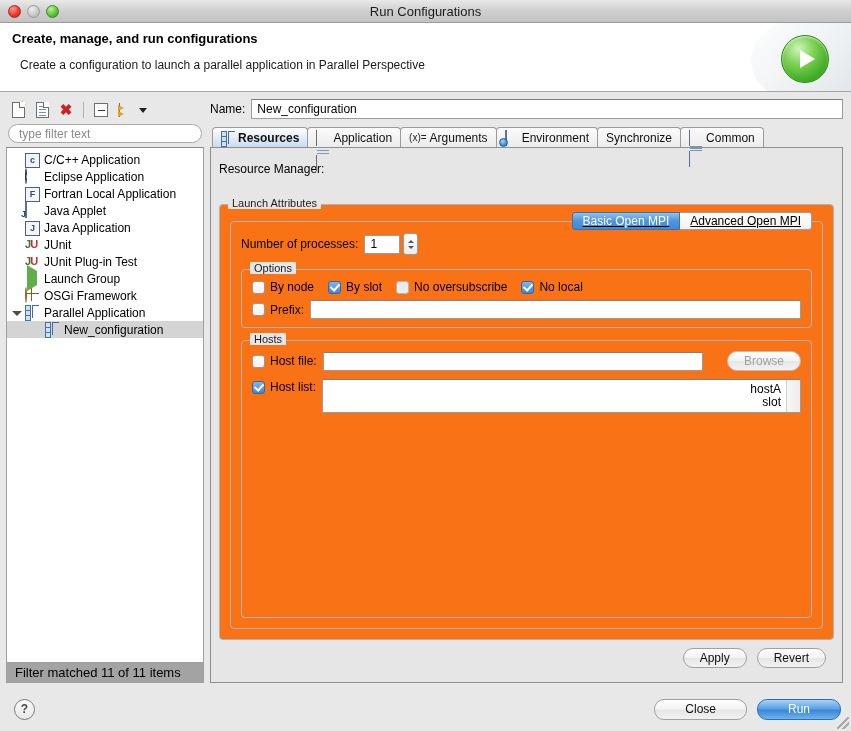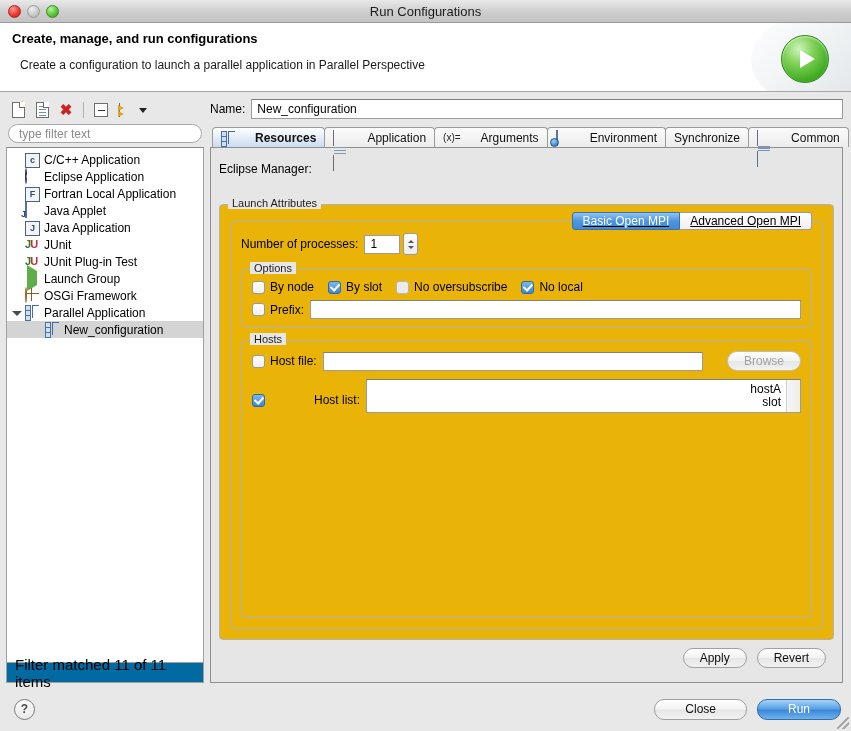--- a/index.html
+++ b/index.html
@@ -226,42 +226,42 @@
     position: absolute; left: 7px; top: 0; width: 1px; height: 13px; background: #3f6ea8;
   }
   .par-ico .arm {
     position: absolute; left: 7px; width: 7px; height: 1px; background: #3f6ea8;
   }
   .par-ico .arm:nth-of-type(1){ top: 1px; }
   .par-ico .arm:nth-of-type(2){ top: 6px; }
   .par-ico .arm:nth-of-type(3){ top: 11px; }
 
   .filter-status {
-    height: 20px; background: #0369a1; border: 1px solid #a0a0a0; border-top: none;
-    display: flex; align-items: center; padding-left: 8px; font-size: 15px;
+    height: 20px; background: #a3a3a3; border: 1px solid #a0a0a0; border-top: none;
+    display: flex; align-items: center; padding-left: 8px; font-size: 13px;
     box-sizing: border-box;
   }
 
   
   .name-row { display: flex; align-items: center; height: 22px; margin-bottom: 6px; }
   .name-label { font-size: 12px; margin-right: 6px; }
   .name-input {
     flex: 1 1 auto; height: 20px; background: #fff;
     border: 1px solid #9b9b9b; border-top-color: #7d7d7d;
     display: flex; align-items: center; padding: 0 5px; font-size: 12px;
     box-sizing: border-box;
   }
 
   .tabstrip {
     display: flex; align-items: flex-end; height: 21px;
     border-bottom: 1px solid #8f8f8f;
     padding-left: 2px;
   }
   .tab {
-    height: 20px; display: flex; align-items: center; gap: 20px;
+    height: 20px; display: flex; align-items: center; gap: 3px;
     padding: 0 8px; font-size: 12px;
     background: linear-gradient(to bottom, #fbfbfb 0%, #ececec 100%);
     border: 1px solid #9b9b9b; border-bottom: none;
     border-radius: 4px 4px 0 0;
     margin-right: -1px;
     box-sizing: border-box;
     color: #111;
     position: relative;
   }
   .tab.active {
@@ -314,21 +314,21 @@
     border-radius: 3px;
     display: flex; flex-direction: column; align-items: center; justify-content: center; gap: 2px;
   }
   .combo-btn .up { width:0;height:0;border-left:4px solid transparent;border-right:4px solid transparent;border-bottom:4px solid #fff; }
   .combo-btn .dn { width:0;height:0;border-left:4px solid transparent;border-right:4px solid transparent;border-top:4px solid #fff; }
 
   .group {
     border: 1px solid #b2b2b2; border-radius: 4px;
     position: relative; margin-top: 8px; padding: 12px 10px 10px 10px;
     flex: 1 1 auto; display: flex; flex-direction: column; min-height: 0;
-    background: #eab308;
+    background: #f97316;
   }
   .group > .glabel {
     position: absolute; top: -8px; left: 8px; background: #e6e6e6;
     padding: 0 4px; font-size: 11px; color: #1c1c1c;
   }
   .launch-attrs { margin-top: 14px; }
 
   .inner-tabs {
     display: flex; justify-content: flex-end; margin-top: -22px; margin-bottom: 3px; text-decoration: underline;
   }
@@ -602,21 +602,21 @@
         </div>
         <div class="tab">
           <span class="tab-ico"><span class="commonico"><i></i><i></i><i></i></span></span>
           <span>Common</span>
         </div>
       </div>
 
       <div class="tabpanel">
 
         <div class="rm-row">
-          <span class="rm-label">Eclipse Manager:</span>
+          <span class="rm-label">Resource Manager:</span>
         </div>
 
         <div class="group launch-attrs">
           <span class="glabel">Launch Attributes</span>
 
           <div class="group" style="margin-top:4px;">
             <div class="inner-tabs">
               <div class="itab active">
                 <span>Basic Open MPI</span>
               </div>
@@ -673,21 +673,21 @@
               <div class="field-row">
                 <span class="cb" style="margin-right:6px;">
                   <span class="box"></span>
                   <span>Host file:</span>
                 </span>
                 <div class="text-input"></div>
                 <span class="btn disabled" style="margin-left:24px;">Browse</span>
               </div>
 
               <div class="field-row" style="align-items:flex-start;flex:1 1 auto;margin-bottom:0;min-height:0;">
-                <span class="cb" style="margin-right:6px;margin-top:14px;gap:44px;">
+                <span class="cb" style="margin-right:6px;margin-top:1px;">
                   <span class="box checked"></span>
                   <span>Host list:</span>
                 </span>
                 <div class="hosts-list">
                   <div class="hosts-text" style="white-space:pre-line;">hostA
 slot</div>
                   <div class="hosts-scroll"></div>
                 </div>
               </div>
             </div>

